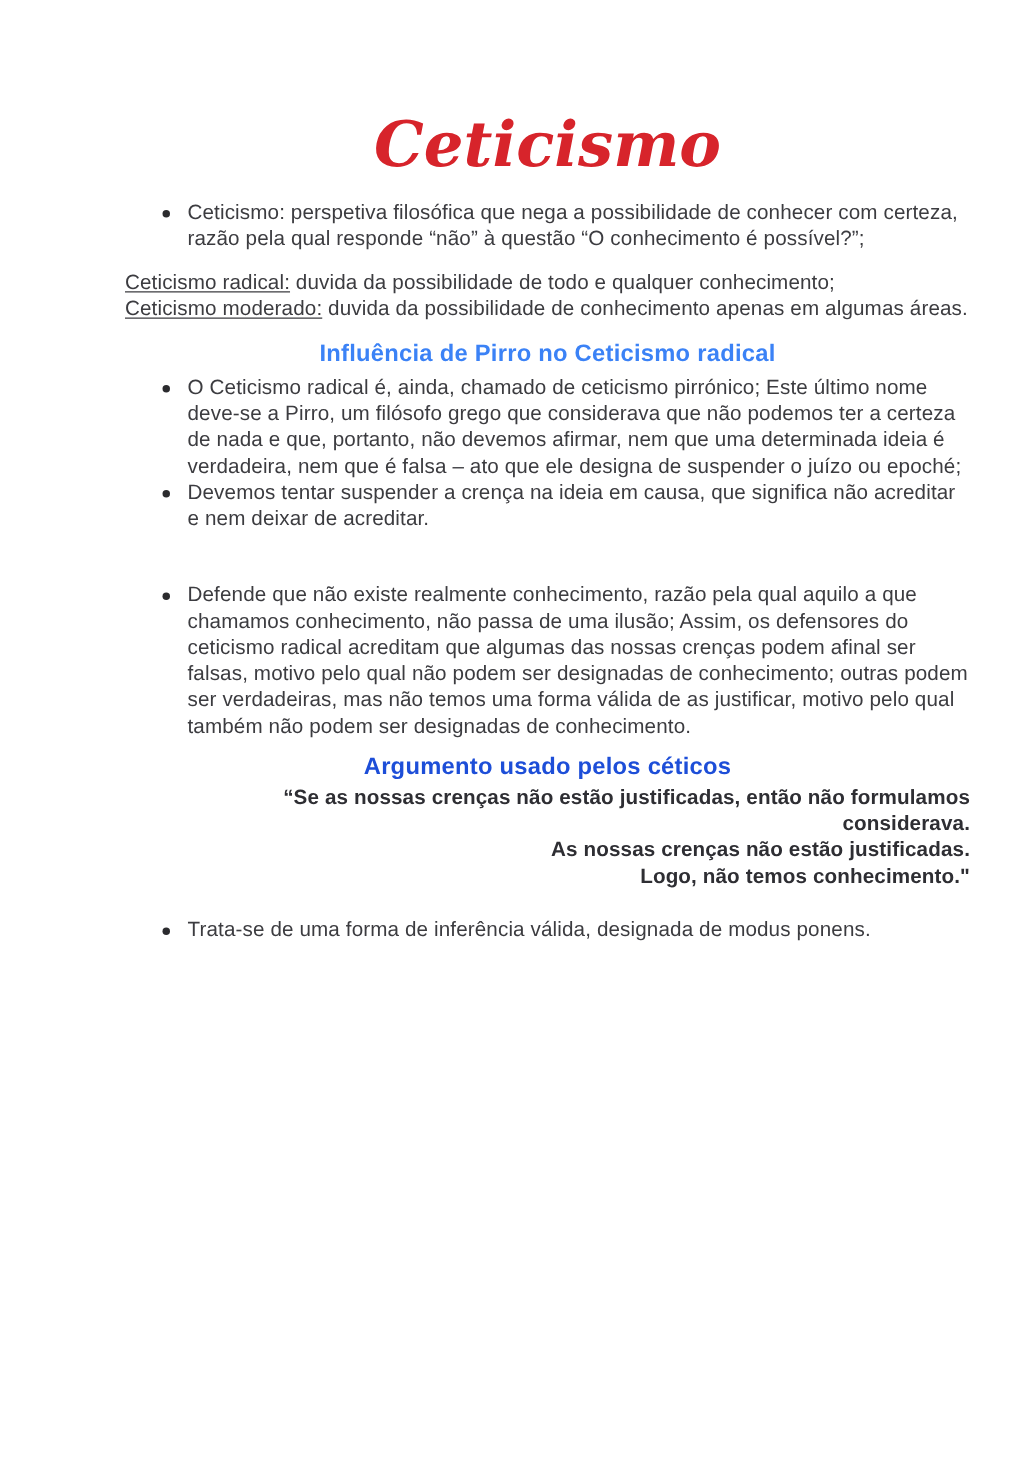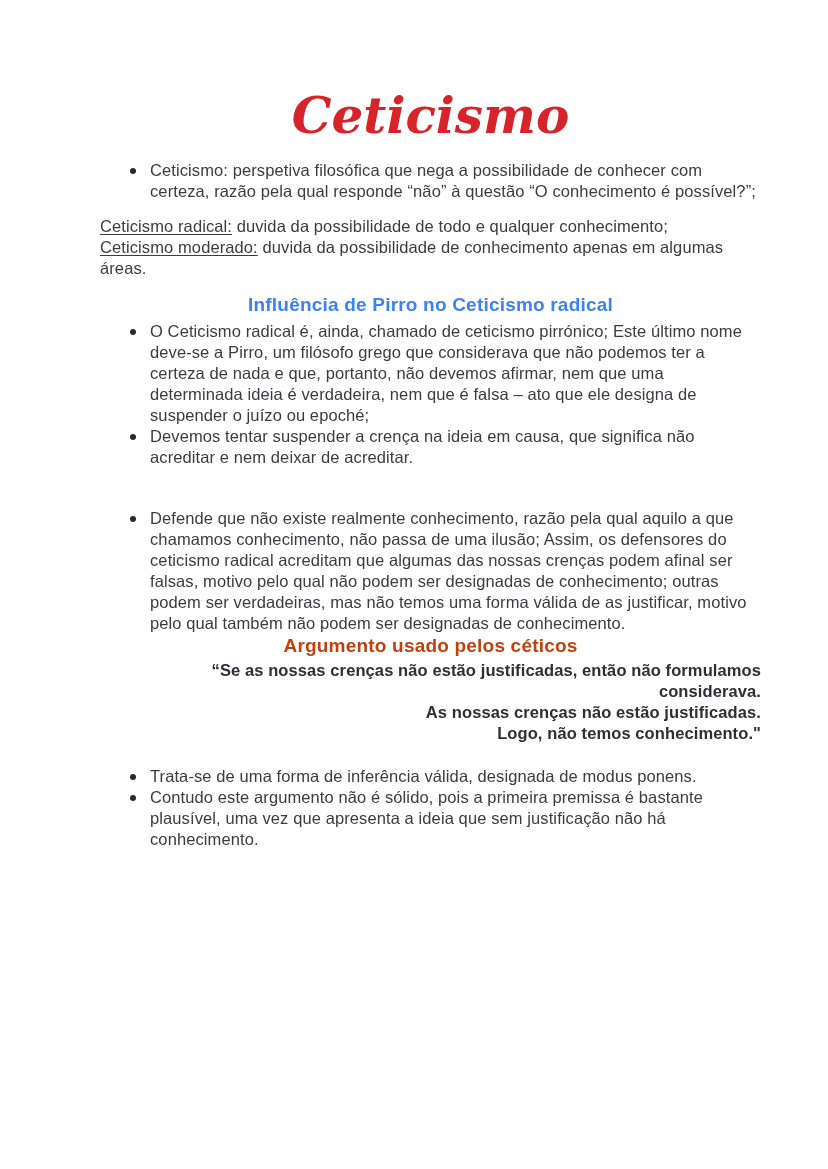--- a/index.html
+++ b/index.html
@@ -11,21 +11,21 @@
     width: 828px;
     height: 1169px;
     font-family: "Liberation Sans", sans-serif;
     color: #3c3c40;
     overflow: hidden;
   }
   .page {
     box-sizing: border-box;
     width: 828px;
     height: 1169px;
-    padding: 88px 67px 0 100px;
+    padding: 88px 52px 0 100px;
   }
   .title {
     margin: 0 0 16px 0;
     text-align: center;
     font-family: "DejaVu Serif", serif;
     font-style: italic;
     font-weight: bold;
     font-size: 50px;
     line-height: 1.12;
     color: #d7242b;
@@ -65,21 +65,21 @@
   }
   .heading {
     margin: 0;
     text-align: center;
     font-size: 19px;
     font-weight: 600;
     line-height: 24px;
     letter-spacing: 0.2px;
   }
   .heading.teal { color: #3b82f6; margin-top: 14px; margin-bottom: 4px; }
-  .heading.purple { color: #c2410c; margin-top: 0; margin-bottom: 2px; }
+  .heading.purple { color: #1d4ed8; margin-top: 10px; margin-bottom: 2px; }
   .spacer-lg { height: 40px; }
   .quote {
     text-align: right;
     font-weight: bold;
     color: #2e2e33;
     font-size: 16.5px;
     line-height: 21px;
     letter-spacing: 0.1px;
   }
   .gap-md { height: 22px; }
@@ -129,18 +129,15 @@
     <div>As nossas crenças não estão justificadas.</div>
     <div>Logo, não temos conhecimento."</div>
   </div>
 
   <div class="gap-md"></div>
 
   <ul class="bullets">
     <li>
       <span>Trata-se de uma forma de inferência válida, designada de modus ponens.</span>
     </li>
-    <li>
-      <span>Contudo este argumento não é sólido, pois a primeira premissa é bastante plausível, uma vez que apresenta a ideia que sem justificação não há conhecimento.</span>
-    </li>
   </ul>
 
 </div>
 
 </body></html>

